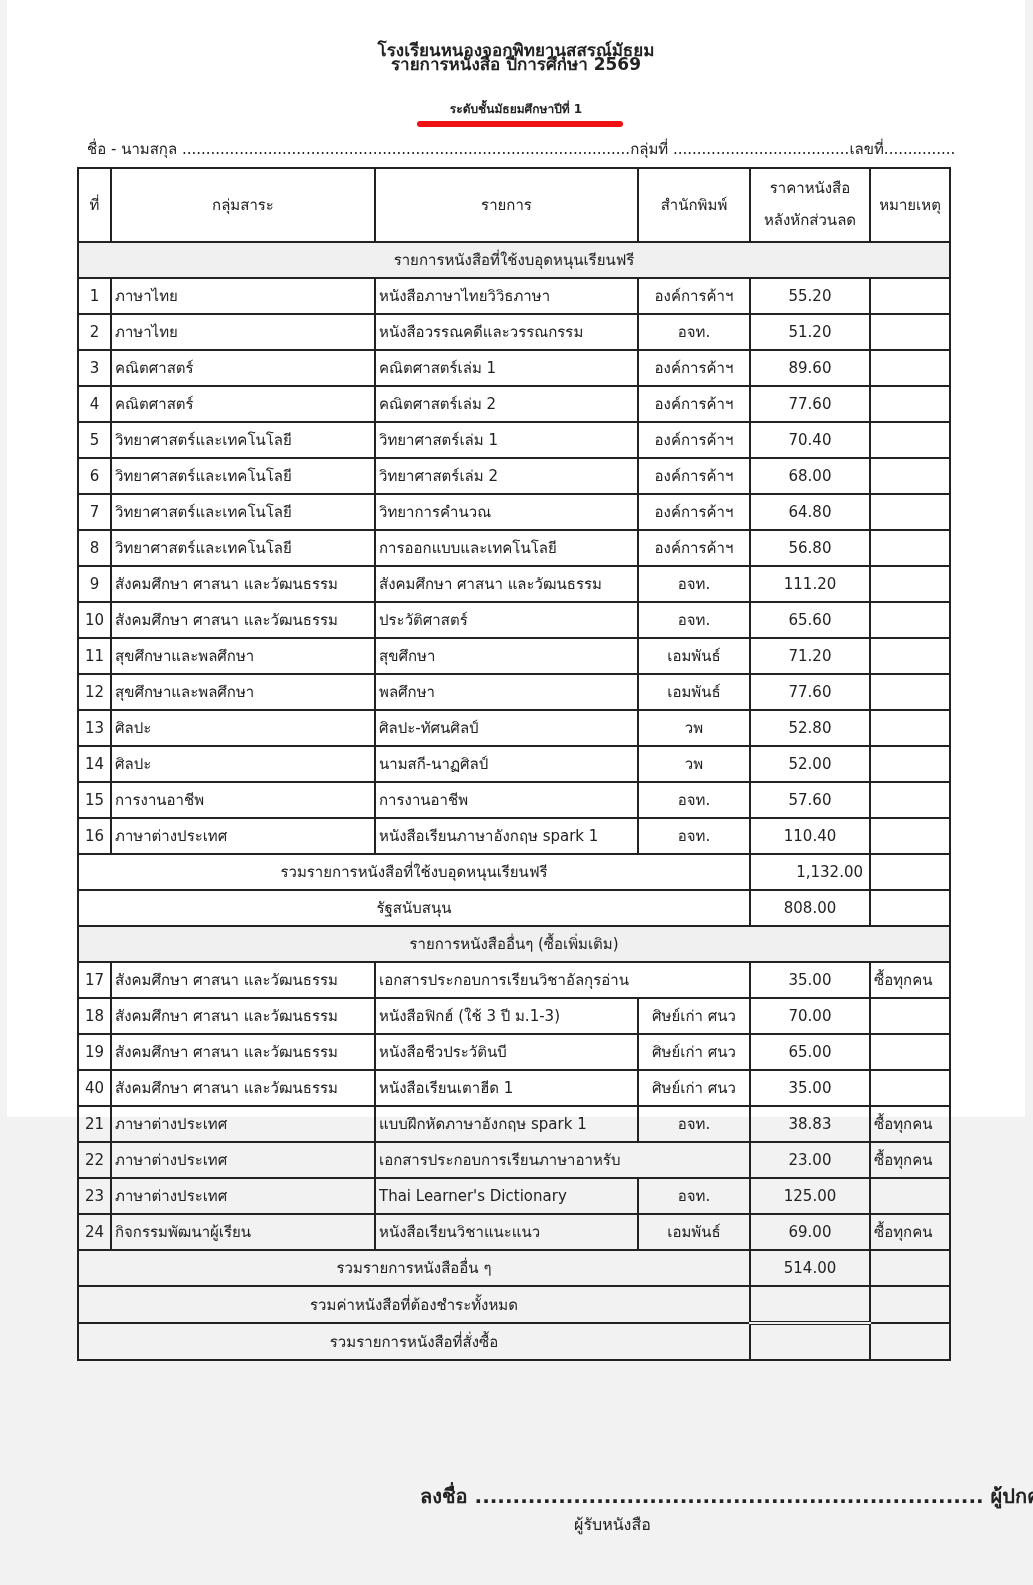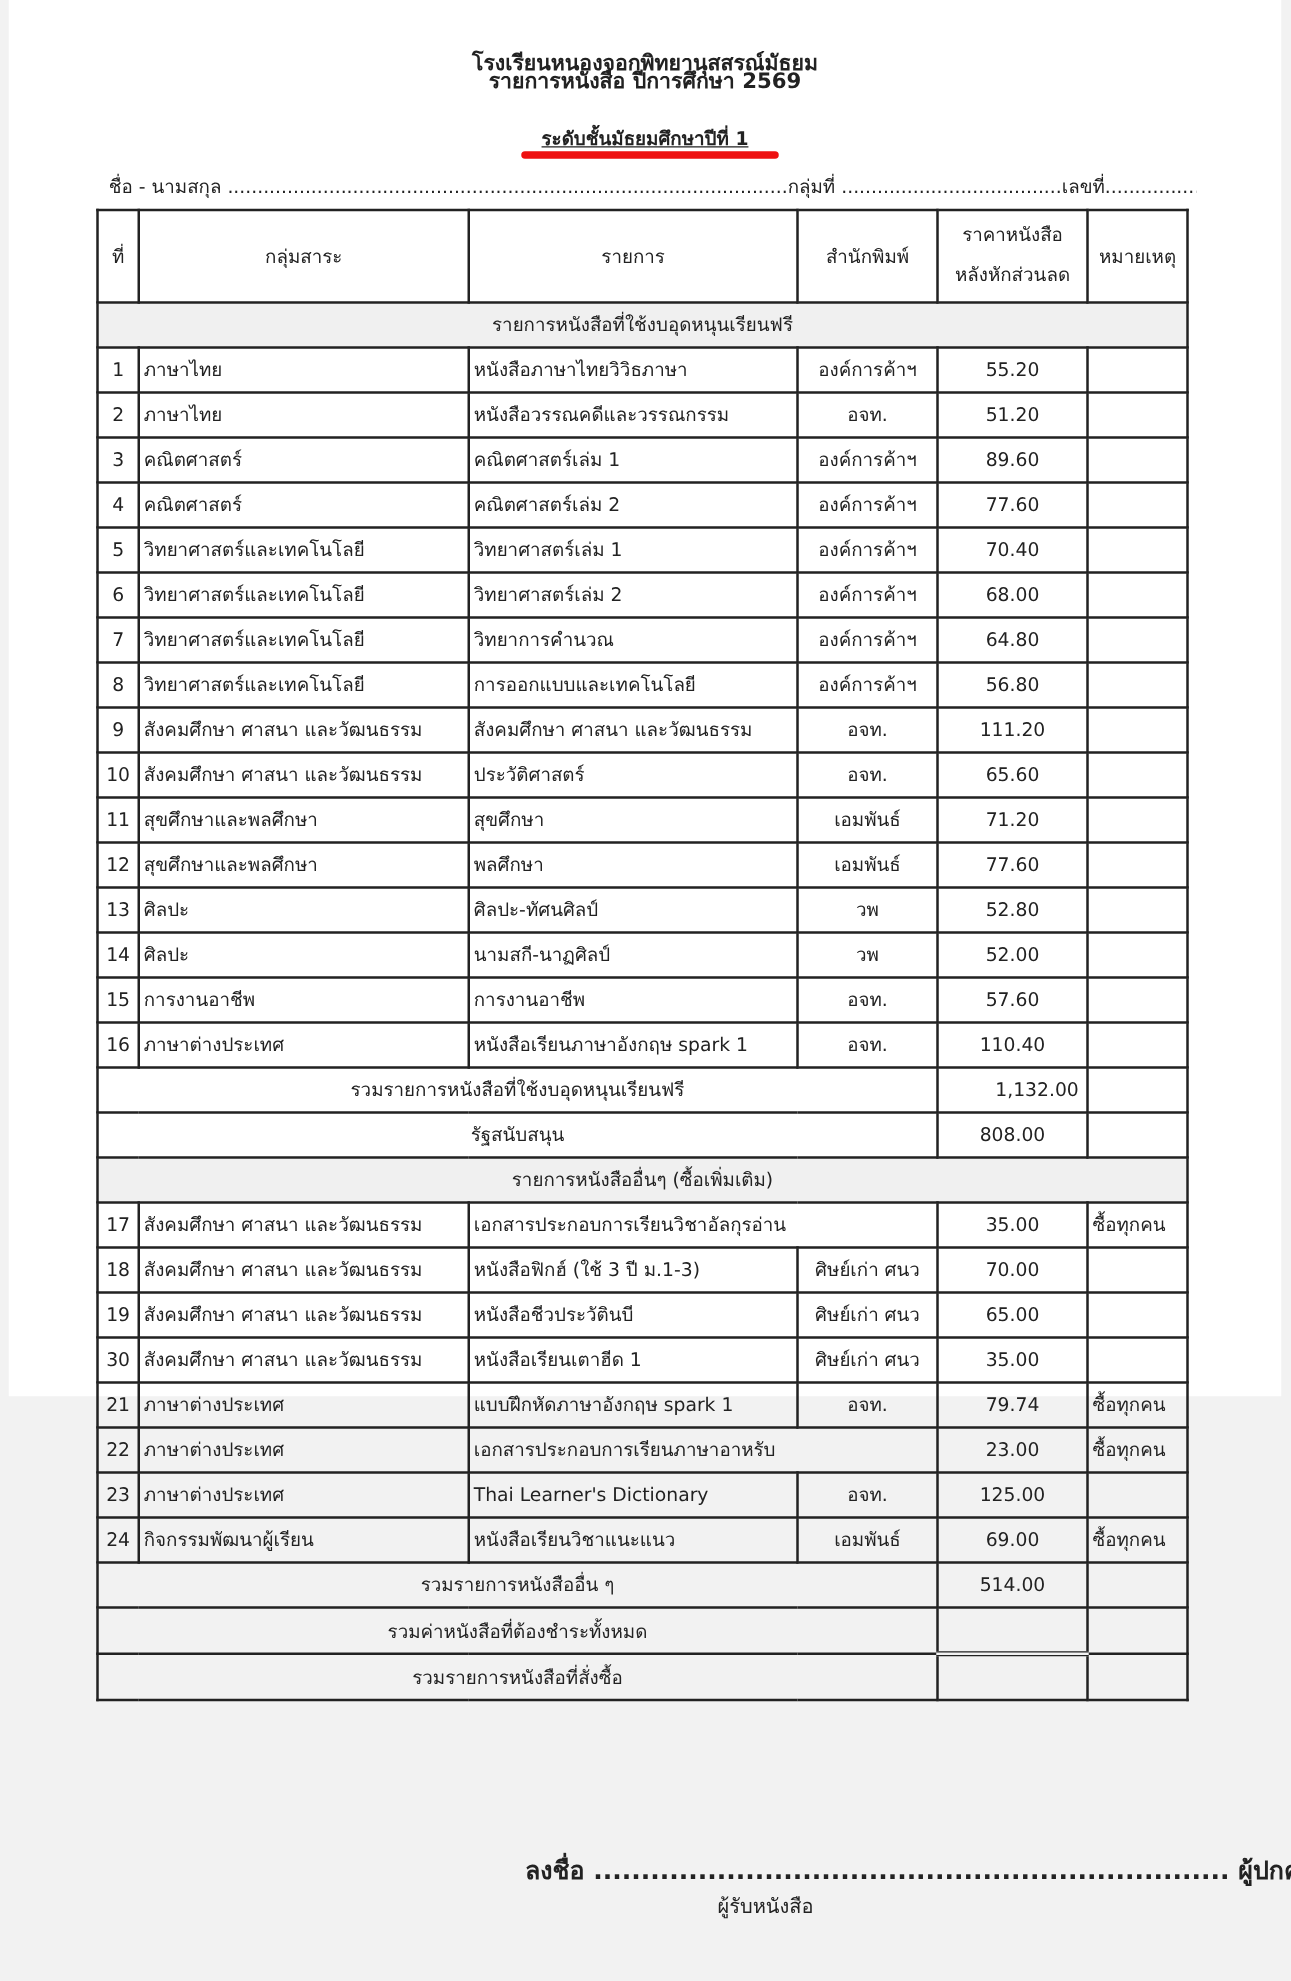--- a/index.html
+++ b/index.html
@@ -11,21 +11,21 @@
     position: relative;
     overflow: hidden;
   }
   .page {
     position: absolute; left: 7px; top: 0; width: 1018px; height: 1117px;
     background: #ffffff;
   }
   .title-block { position: absolute; left: 0; width: 1018px; text-align: center; }
   .t1 { top: 36px; font-size: 17px; font-weight: bold; }
   .t2 { top: 50px; font-size: 17px; font-weight: bold; }
-  .t3 { top: 99px; font-size: 15px; font-weight: bold; text-decoration: underline; }
+  .t3 { top: 99px; font-size: 12px; font-weight: bold; }
   .redline {
     position: absolute; left: 410px; top: 121px; width: 206px; height: 6px;
     background: #ee1111; border-radius: 3px;
   }
   .name-line {
     position: absolute; left: 80px; top: 137px; width: 870px;
     font-size: 15px; white-space: nowrap; overflow: hidden;
   }
   table.book {
     position: absolute; left: 77px; top: 167px;
@@ -252,33 +252,33 @@
       </tr>
       <tr>
         <td class="c-no">19</td>
         <td class="c-left">สังคมศึกษา ศาสนา และวัฒนธรรม</td>
         <td class="c-left">หนังสือชีวประวัตินบี</td>
         <td class="c-center">ศิษย์เก่า ศนว</td>
         <td class="c-center">65.00</td>
         <td class="c-left"></td>
       </tr>
       <tr>
-        <td class="c-no">30</td>
+        <td class="c-no">40</td>
         <td class="c-left">สังคมศึกษา ศาสนา และวัฒนธรรม</td>
         <td class="c-left">หนังสือเรียนเตาฮีด 1</td>
         <td class="c-center">ศิษย์เก่า ศนว</td>
         <td class="c-center">35.00</td>
         <td class="c-left"></td>
       </tr>
       <tr>
         <td class="c-no">21</td>
         <td class="c-left">ภาษาต่างประเทศ</td>
         <td class="c-left">แบบฝึกหัดภาษาอังกฤษ spark 1</td>
         <td class="c-center">อจท.</td>
-        <td class="c-center">79.74</td>
+        <td class="c-center">38.83</td>
         <td class="c-left">ซื้อทุกคน</td>
       </tr>
       <tr>
         <td class="c-no">22</td>
         <td class="c-left">ภาษาต่างประเทศ</td>
         <td class="c-left" colspan="2">เอกสารประกอบการเรียนภาษาอาหรับ</td>
         <td class="c-center">23.00</td>
         <td class="c-left">ซื้อทุกคน</td>
       </tr>
       <tr>

